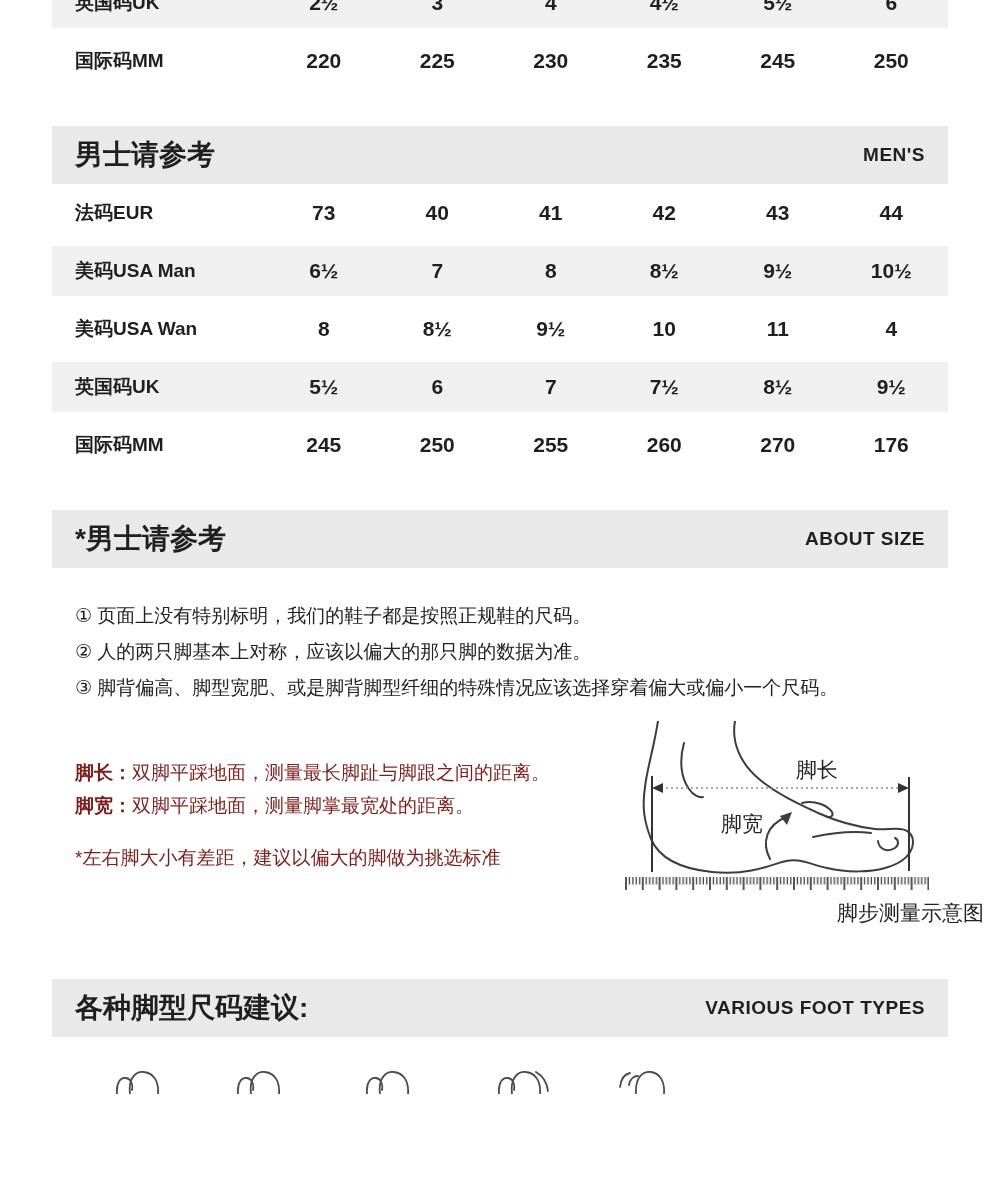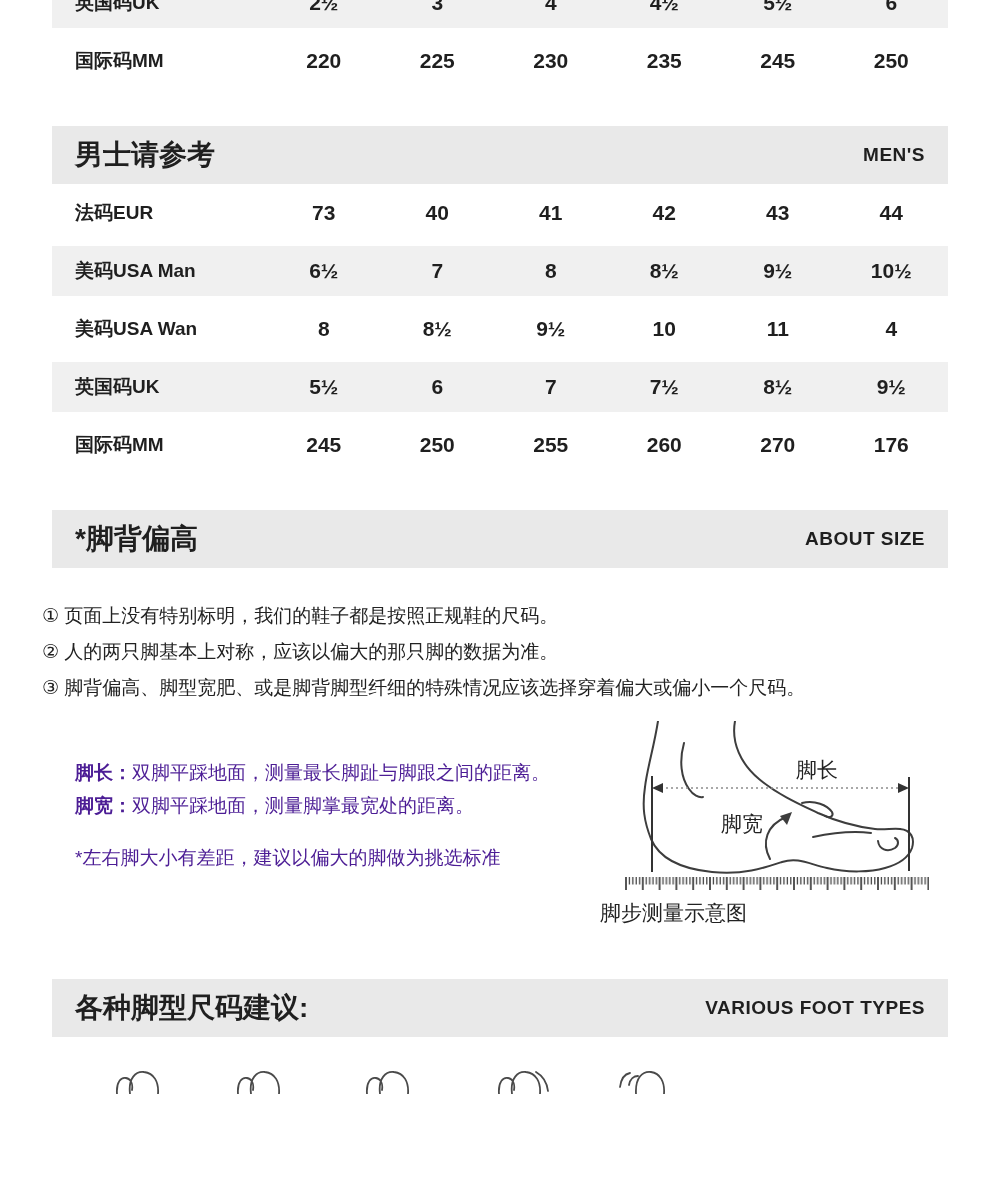--- a/index.html
+++ b/index.html
@@ -14,30 +14,30 @@
   .tval{flex:1;text-align:center;font-weight:700;font-size:21px;}
   .row-first{margin-top:-26px;}
   
   .band{margin-left:52px;width:896px;height:58px;background:#e9e9e9;display:flex;align-items:center;
         justify-content:space-between;padding:0 23px;box-sizing:border-box;}
   .band .zh{font-size:28px;font-weight:700;white-space:nowrap;}
   .band .en{font-size:19px;font-weight:700;white-space:nowrap;letter-spacing:.5px;}
   .mt36{margin-top:36px;}
   .mt50{margin-top:50px;}
   
-  .notes{margin:30px 0 0 42px;font-size:19px;line-height:36px;color:#222;}
+  .notes{margin:30px 0 0 75px;font-size:19px;line-height:36px;color:#222;}
   
   .measure-wrap{position:relative;height:237px;}
-  .mline{position:absolute;left:75px;font-size:19px;white-space:nowrap;color:#4c1d95;}
+  .mline{position:absolute;left:75px;font-size:19px;white-space:nowrap;color:#7f1d1d;}
   .ml1{top:54px;}
   .ml2{top:87px;}
   .mnote{top:139px;}
   .mlabel{font-weight:700;}
   .diagram{position:absolute;left:612px;top:15px;}
-  .caption{position:absolute;left:600px;top:193px;width:360px;text-align:left;font-size:21px;color:#222;}
+  .caption{position:absolute;left:624px;top:193px;width:360px;text-align:right;font-size:21px;color:#222;}
   
   .shapes{display:block;margin-top:33px;}
   svg text{font-family:"Liberation Sans","DejaVu Sans",sans-serif;fill:#222;}
 </style>
 </head>
 <body>
 
 <div class="page">
 
   <div class="trow shaded row-first">
@@ -104,21 +104,21 @@
     <div class="tlabel">国际码MM</div>
     <div class="tval">245</div>
     <div class="tval">250</div>
     <div class="tval">255</div>
     <div class="tval">260</div>
     <div class="tval">270</div>
     <div class="tval">176</div>
   </div>
 
   <div class="band mt36">
-    <span class="zh">*脚背偏高</span>
+    <span class="zh">*男士请参考</span>
     <span class="en">ABOUT SIZE</span>
   </div>
   <div class="notes">
     <div>① 页面上没有特别标明，我们的鞋子都是按照正规鞋的尺码。</div>
     <div>② 人的两只脚基本上对称，应该以偏大的那只脚的数据为准。</div>
     <div>③ 脚背偏高、脚型宽肥、或是脚背脚型纤细的特殊情况应该选择穿着偏大或偏小一个尺码。</div>
   </div>
 
 
   <div class="measure-wrap">

